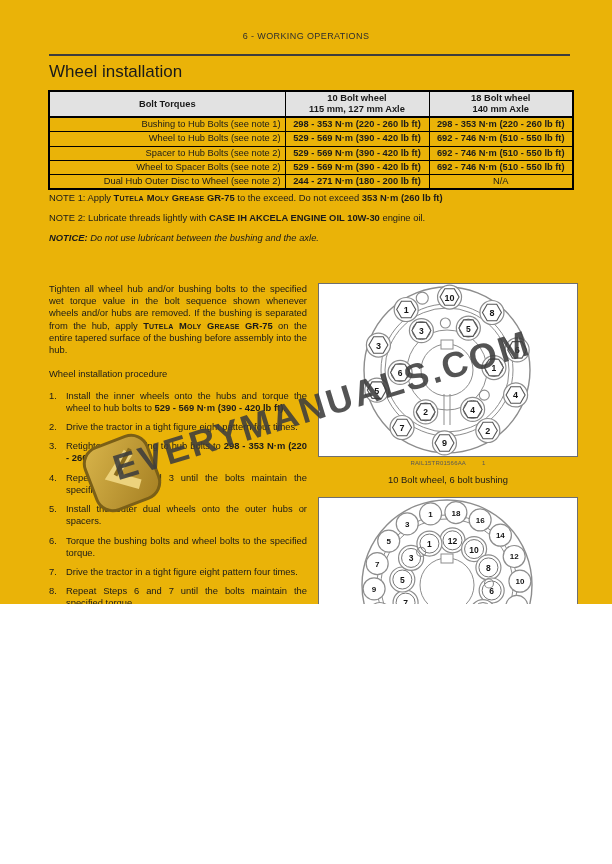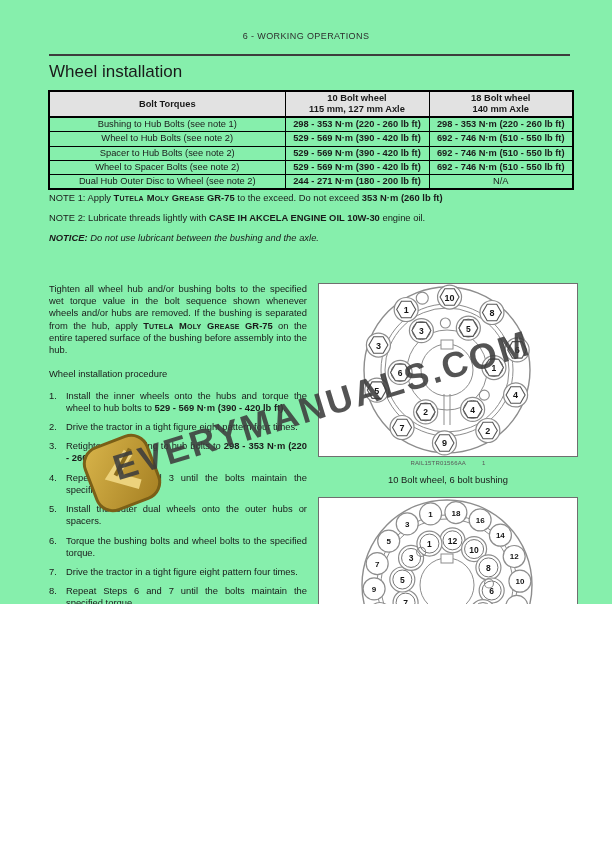--- a/index.html
+++ b/index.html
@@ -1,27 +1,27 @@
 <!DOCTYPE html>
 <html><head>
 <meta charset="utf-8">
 <style>
   html,body{margin:0;padding:0;background:#ffffff;}
-  .page{position:relative;width:612px;height:604px;background:#86efac;margin:0 auto;overflow:hidden;
+  .page{position:relative;width:612px;height:604px;background:#eab308;margin:0 auto;overflow:hidden;
         font-family:"Liberation Sans",sans-serif;color:#1a1a1a;}
   .running-header{position:absolute;top:31px;left:0;right:0;text-align:center;font-size:9px;color:#2e2e2e;letter-spacing:.4px;}
   .rule{position:absolute;left:49px;right:42px;height:2px;background:#3d3d3d;}
   .rule-top{top:54px;}
   .rule-bottom{top:812px;}
   .title{position:absolute;top:62px;left:49px;margin:0;font-size:17px;font-weight:400;}
 
   .torque-table{position:absolute;top:90px;left:48px;width:524px;border-collapse:collapse;font-size:9.3px;border:2px solid #000;table-layout:fixed;}
   .torque-table th,.torque-table td{border:1px solid #000;padding:1px 4px;line-height:1.2;overflow:hidden;white-space:nowrap;}
   .torque-table thead th{background:#e2e2e2;font-weight:bold;text-align:center;border-bottom:2px solid #000;}
-  .torque-table td.label{text-align:center;}
+  .torque-table td.label{text-align:right;}
   .torque-table td.val{text-align:center;font-weight:bold;}
   .torque-table td.na{text-align:center;font-weight:normal;}
 
   .notes-block{position:absolute;top:192px;left:49px;width:523px;font-size:9.4px;line-height:1.3;}
   .note{margin:0 0 8px 0;}
   .seg-b{font-weight:bold;}
   .seg-i{font-style:italic;}
   .seg-bi{font-weight:bold;font-style:italic;}
   .seg-sc{font-weight:bold;font-variant:small-caps;letter-spacing:.2px;margin-top:30px;}
 

